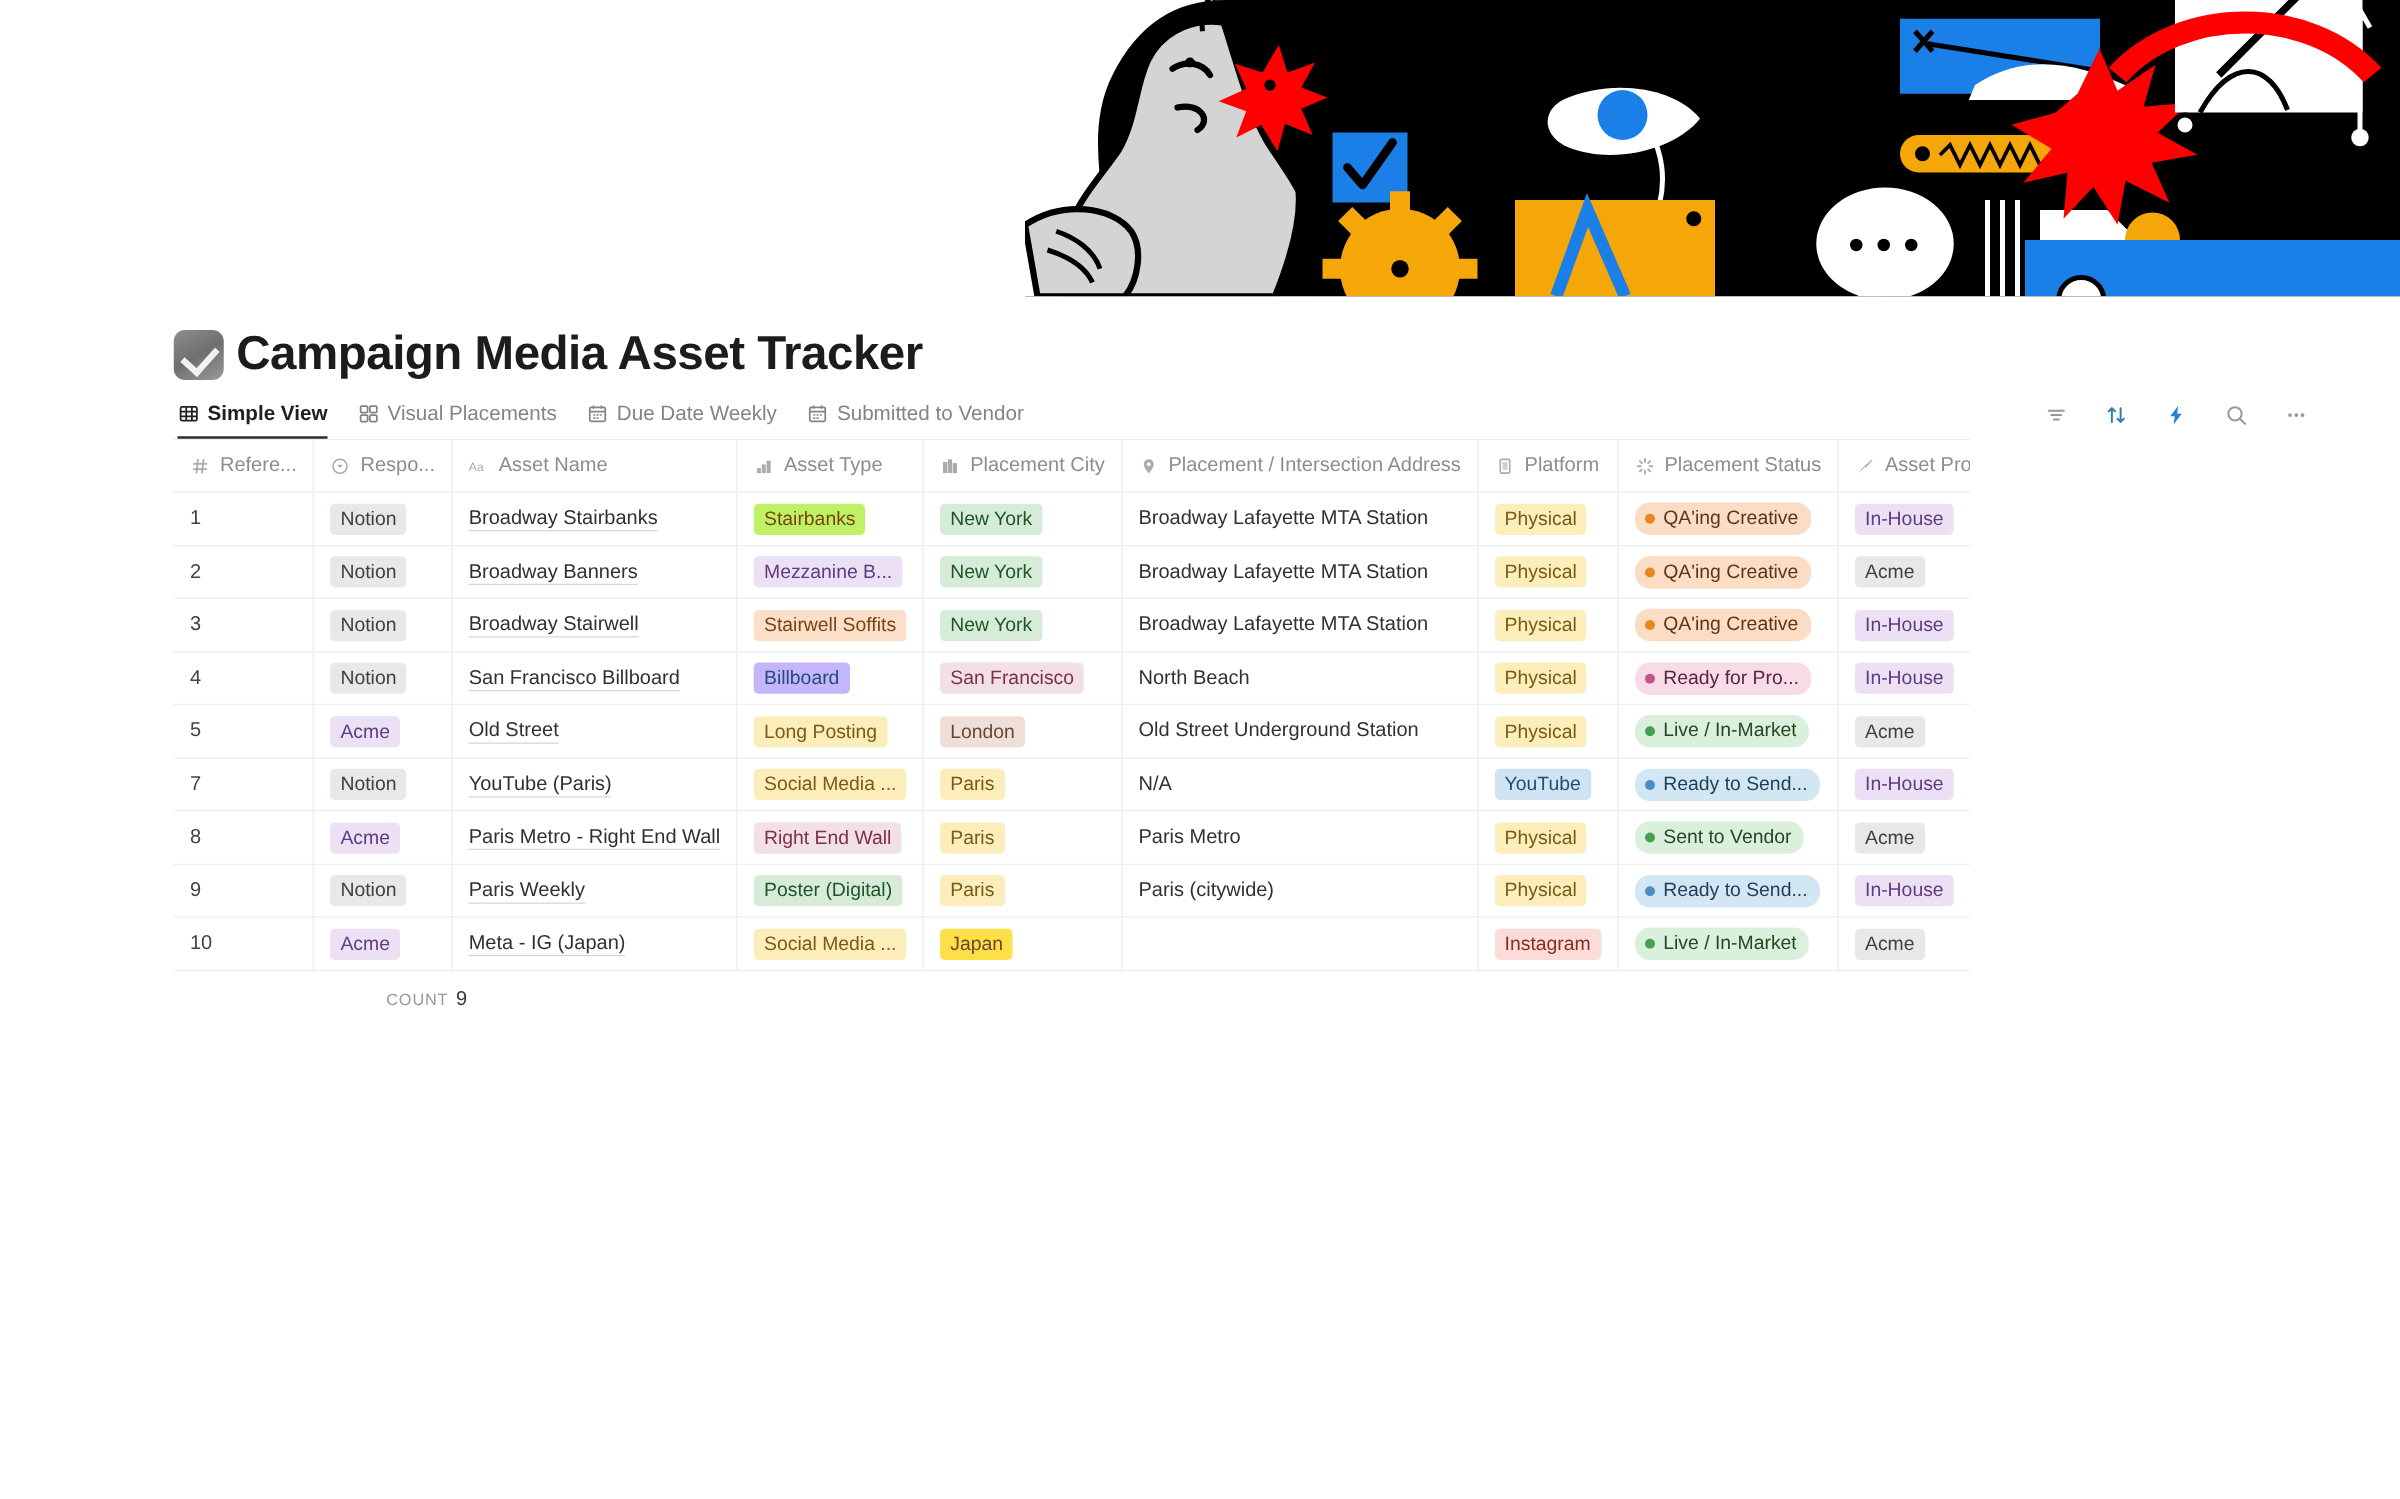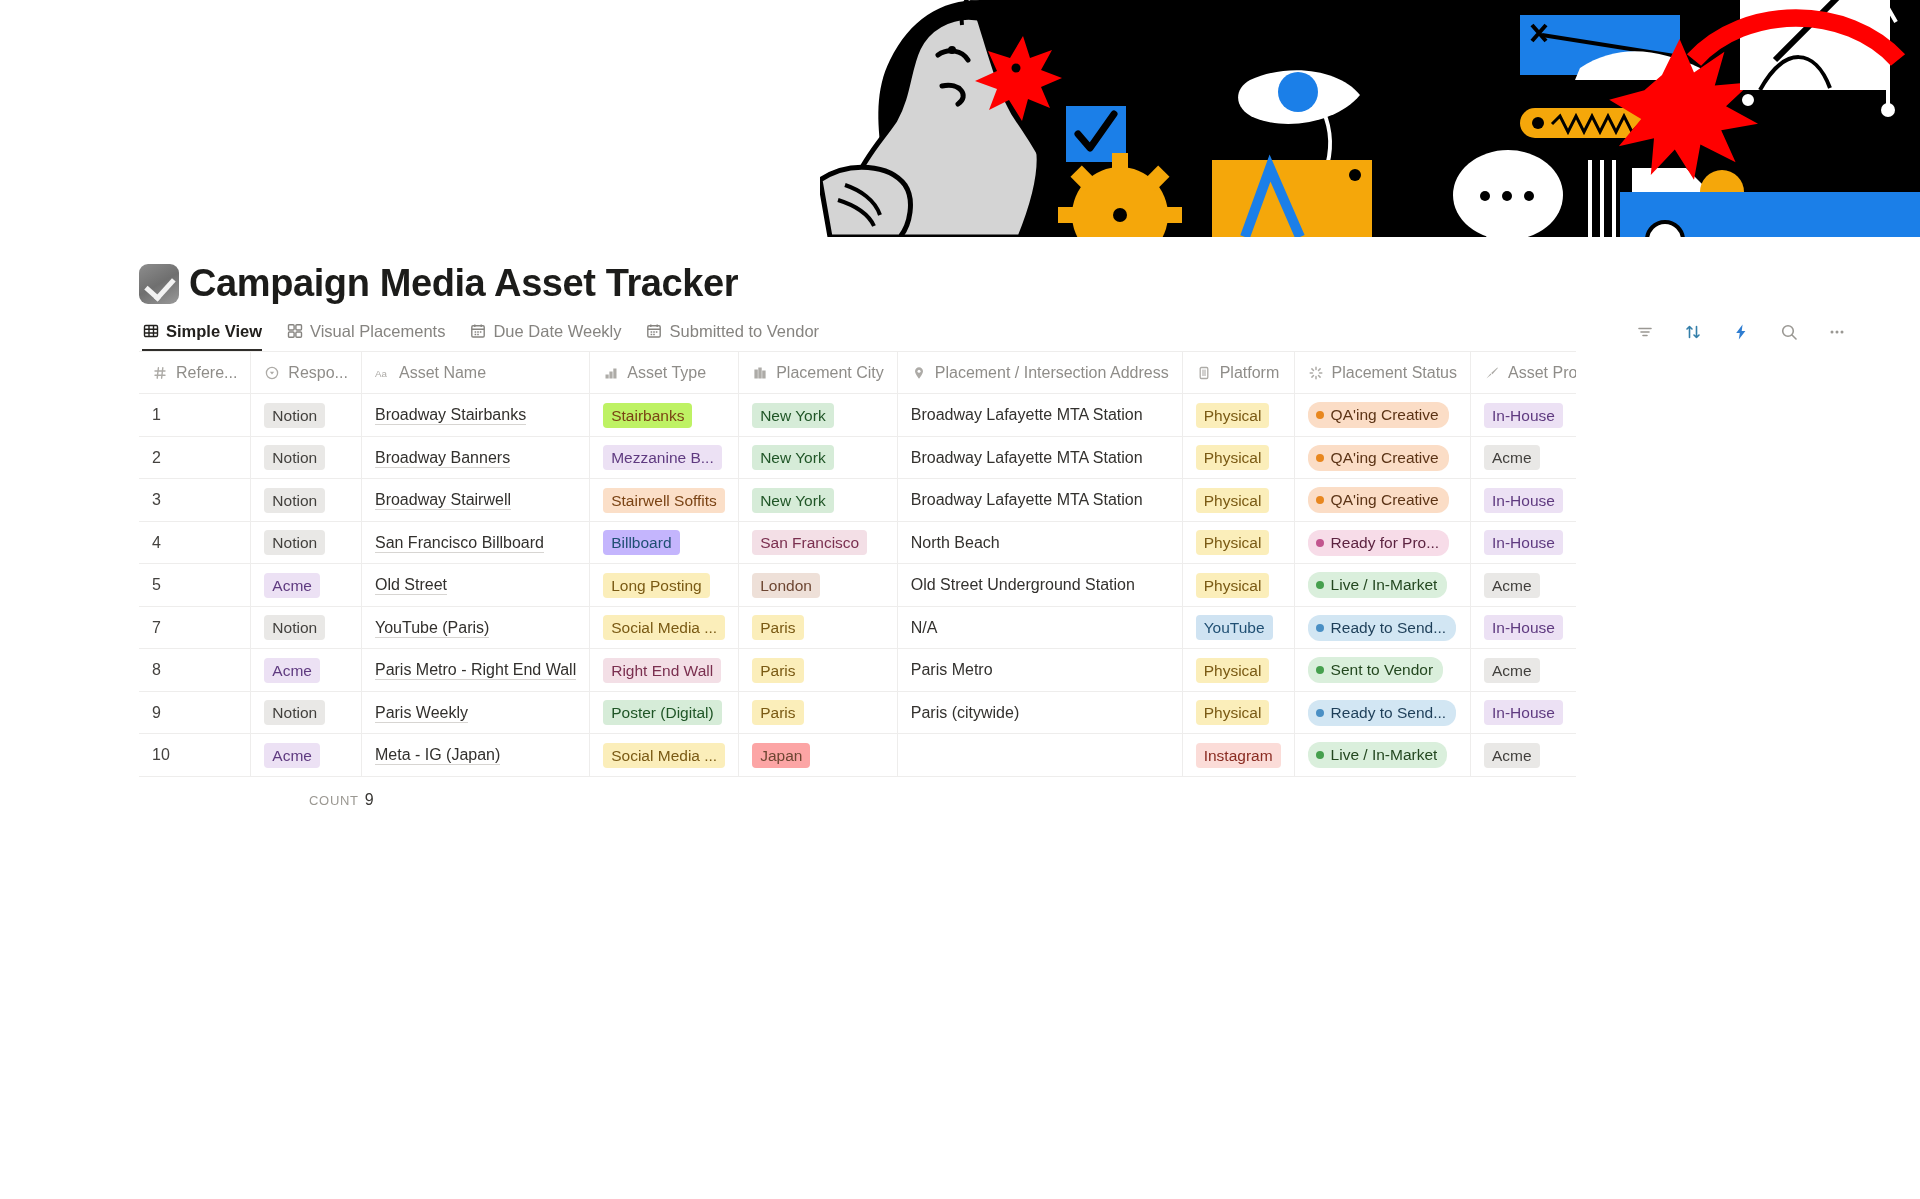--- a/index.html
+++ b/index.html
@@ -593,21 +593,21 @@
                 <span class="dot" style="background:#4a8fc4"></span>
                 <span class="txt">Ready to Send...</span>
               </span></td>
             <td><span class="pill" style="background:#ece1f4;color:#5f3a80">In-House</span></td>
           </tr>
           <tr>
             <td class="num">10</td>
             <td><span class="pill" style="background:#ece1f4;color:#5f3a80">Acme</span></td>
             <td class="name"><a href="#">Meta - IG (Japan)</a></td>
             <td><span class="pill" style="background:#fbeeba;color:#7a5a14">Social Media ...</span></td>
-            <td><span class="pill" style="background:#fca5a5;color:#6d4632">Japan</span></td>
+            <td><span class="pill" style="background:#fde047;color:#6d4632">Japan</span></td>
             <td class="plain"></td>
             <td><span class="pill" style="background:#fbdcd8;color:#8a2c22">Instagram</span></td>
             <td><span class="pill-status" style="background:#daefdc;color:#23471f">
                 <span class="dot" style="background:#46a04e"></span>
                 <span class="txt">Live / In-Market</span>
               </span></td>
             <td><span class="pill" style="background:#e9e8e6;color:#413f3c">Acme</span></td>
           </tr>
         </tbody>
     </table>

